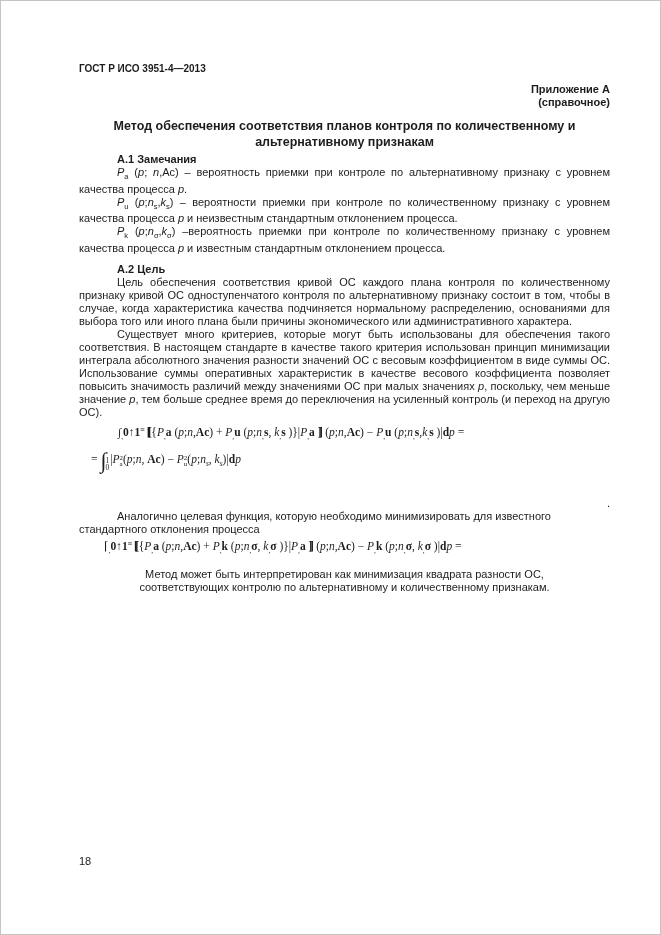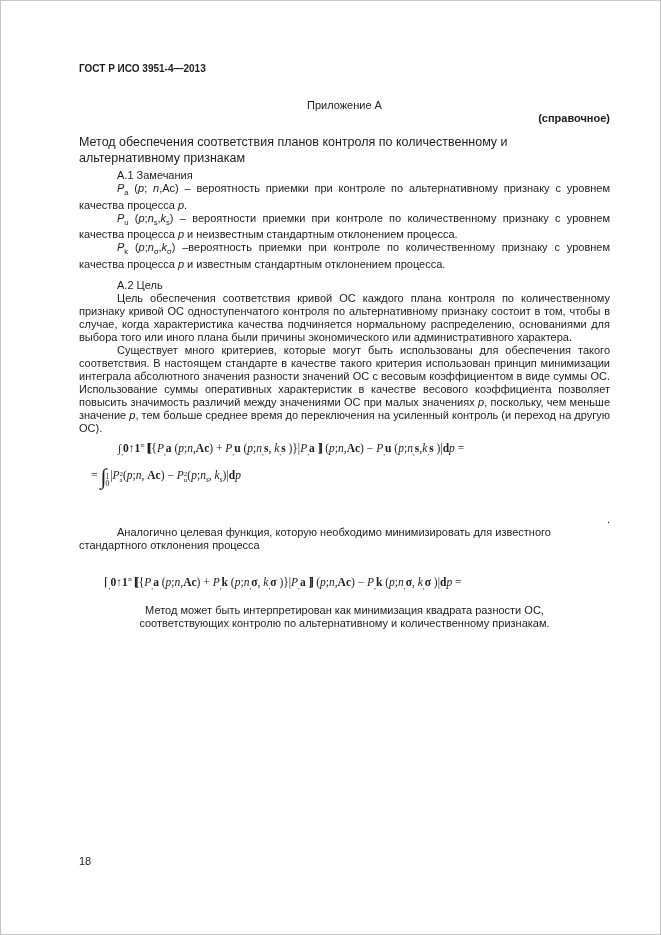--- a/index.html
+++ b/index.html
@@ -10,35 +10,35 @@
     margin:0 auto;
     background:#ffffff;
     border:1px solid #c4c4c4;
     padding:61px 50px 0 78px;
     font-family:"Liberation Sans","DejaVu Sans",sans-serif;
     font-size:11px;line-height:13px;
     color:#1d1d1d;
     overflow:hidden;
   }
   .doc-number{font-weight:bold;font-size:10px;}
-  .apx{text-align:center;font-weight:normal;margin-top:24px;}
+  .apx{text-align:right;font-weight:bold;margin-top:8px;}
   .apx2{text-align:right;font-weight:bold;}
-  .title{margin:9px 0 0 0;text-align:left;font-weight:normal;font-size:12.5px;line-height:16px;}
-  .h2{font-weight:normal;text-indent:38px;margin-top:3px;}
+  .title{margin:9px 0 0 0;text-align:center;font-weight:bold;font-size:12.5px;line-height:16px;}
+  .h2{font-weight:bold;text-indent:38px;margin-top:3px;}
   p.body{margin:0;text-align:justify;text-indent:38px;}
   .line{margin:0;}
   .line.ind{text-indent:38px;}
   .formula{
     font-family:"Liberation Serif","DejaVu Serif",serif;
     font-size:11.5px;line-height:16px;
     margin:3px 0 0 39px;
     white-space:nowrap;
   }
   .formula.f2{margin-left:12px;line-height:26px;margin-top:2px;}
-  .formula.fk{margin-left:25px;margin-top:20px;}
+  .formula.fk{margin-left:25px;margin-top:0;}
   .i{font-style:italic;}
   .b{font-weight:bold;}
   .sb{font-size:7.5px;vertical-align:-2.5px;}
   .sb.i{font-style:italic;}
   .shade{font-size:8px;vertical-align:4px;letter-spacing:-1px;}
   .dbr{font-weight:bold;letter-spacing:-2.5px;margin-right:2px;}
   .dbl{font-weight:bold;letter-spacing:-2.5px;margin-right:2px;}
   .big{font-size:22px;font-style:normal;vertical-align:-5px;}
   .lim{display:inline-block;font-size:7.5px;line-height:7px;white-space:pre;vertical-align:-7px;margin:0 1px 0 -1px;font-style:normal;}
   .ss{display:inline-block;font-size:7px;line-height:6.5px;white-space:pre;vertical-align:-3px;font-style:normal;}

